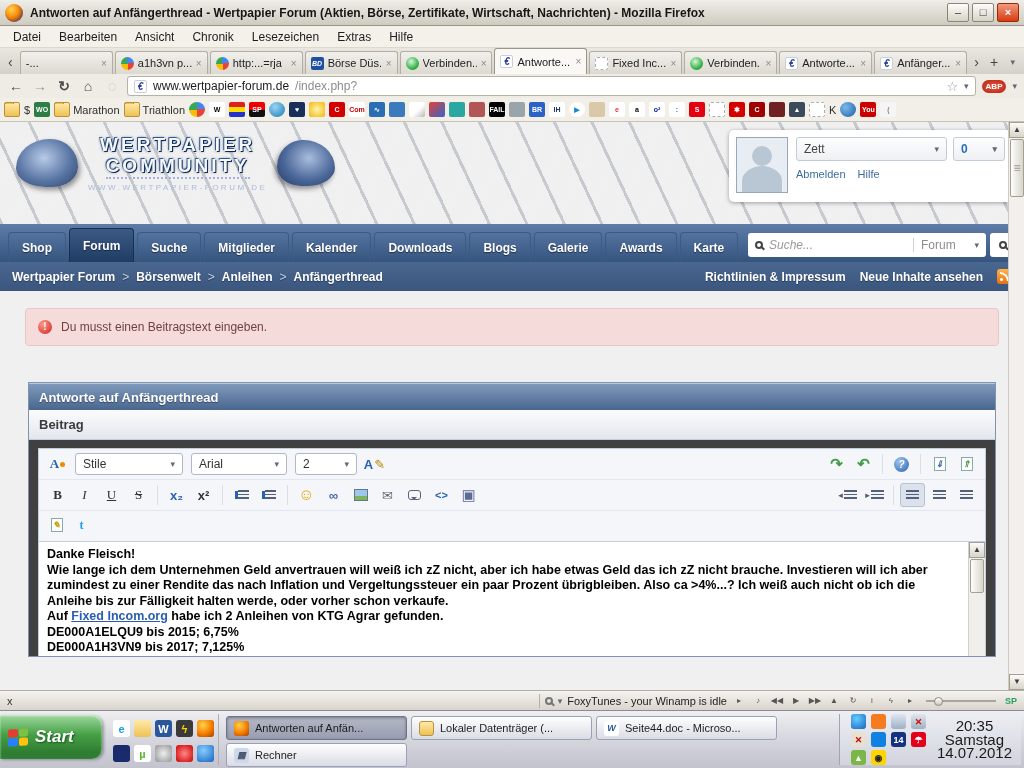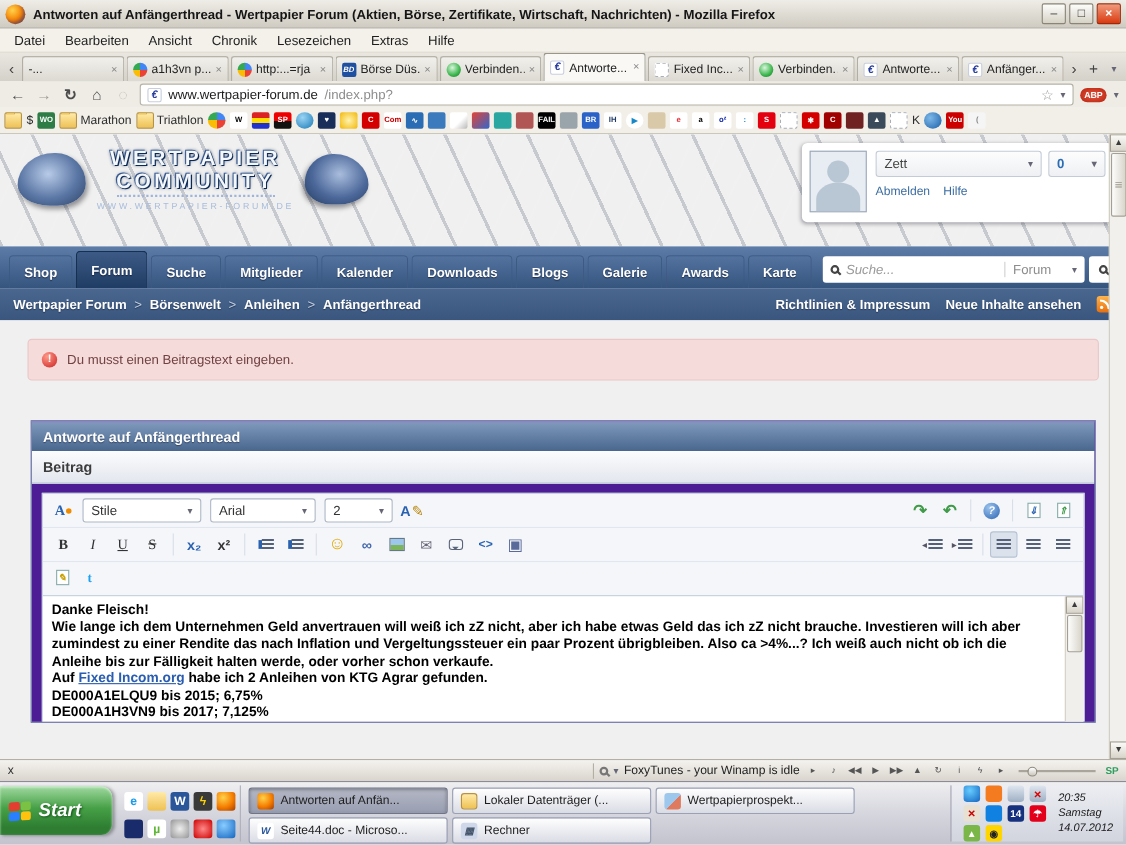--- a/index.html
+++ b/index.html
@@ -109,21 +109,21 @@
   .bc-right { margin-left:auto; display:flex; align-items:center; gap:14px; }
   .rss { width:15px; height:15px; border-radius:3px; background:linear-gradient(#ffb44c,#e8700e); position:relative; }
   .rss::before { content:""; position:absolute; left:3px; bottom:3px; width:3px; height:3px; border-radius:50%; background:#fff; }
   .rss::after { content:""; position:absolute; left:3px; bottom:3px; width:7px; height:7px; border-top:2px solid #fff; border-right:2px solid #fff; border-radius:0 100% 0 0; }
 
   
   .content { padding-top:17px; }
   .error-box { margin:0 25px; height:38px; background:#f6dbdb; border:1px solid #eac6c6; border-radius:4px; display:flex; align-items:center; gap:9px; padding:0 12px; color:#704242; }
   .err-icon { width:14px; height:14px; border-radius:50%; background:radial-gradient(circle at 35% 30%,#f98,#c22); color:#fff; font-weight:bold; font-size:10px; text-align:center; line-height:14px; flex:none; }
 
-  .form-panel { margin:36px 28px 0; border:1px solid #7d93b2; background:#4c1d95; height:275px; overflow:hidden; }
+  .form-panel { margin:36px 28px 0; border:1px solid #7d93b2; background:#404040; height:275px; overflow:hidden; }
   .panel-head { height:27px; background:linear-gradient(#7e99bb,#49668e); border-top:1px solid #b9c8dc; display:flex; align-items:center; padding:0 10px; color:#fff; font-weight:bold; font-size:13px; text-shadow:0 1px 1px rgba(0,0,20,.4); }
   .panel-sub { height:30px; background:linear-gradient(#fcfcfd,#e2e6ee); border-bottom:1px solid #c2ccdb; display:flex; align-items:center; padding:0 10px; color:#3c3c3c; font-weight:bold; font-size:13px; }
   .wys { margin:8px 9px 0; border:1px solid #c3cedd; background:#f4f6fa; }
   .toolrow { display:flex; align-items:center; gap:2px; padding:3px 6px; }
   .toolrow + .toolrow { border-top:1px solid #e2e7ef; }
   .tbtn { min-width:25px; height:24px; display:flex; align-items:center; justify-content:center; border-radius:3px; color:#333; font-size:13px; gap:1px; }
   .tbtn.sel { background:#dbe2ec; border:1px solid #b7c3d4; }
   .tbtn.sm { height:22px; min-width:23px; font-size:12px; }
   .tsep { width:1px; height:20px; background:#d9dee8; margin:0 4px; }
   .tsel { height:22px; background:#fff; border:1px solid #aeb8c6; border-radius:3px; display:flex; align-items:center; justify-content:space-between; padding:0 7px; color:#333; margin:0 3px; }
@@ -163,21 +163,21 @@
   .win-flag i { border-radius:2px; }
   .quicklaunch { display:grid; grid-template-columns:repeat(5,21px); grid-auto-rows:25px; align-items:center; justify-items:center; padding:2px 2px; border-right:1px solid #aeafbb; }
   .qico { width:17px; height:17px; border-radius:3px; display:flex; align-items:center; justify-content:center; font-size:11px; font-weight:bold; }
   .taskbtns { flex:1; display:grid; grid-template-columns:repeat(3,181px); grid-auto-rows:25px; gap:2px 4px; padding-top:2px; align-content:start; }
   .taskbtn { height:24px; background:linear-gradient(#fefefe,#dadce5); border:1px solid #9aa0b5; border-radius:3px; display:flex; align-items:center; gap:6px; padding:0 7px; font-size:11px; color:#1d1d1d; white-space:nowrap; overflow:hidden; }
   .taskbtn.active { background:linear-gradient(#b4b8c6,#989db0); border-color:#6f7489; box-shadow:inset 0 1px 3px rgba(0,0,0,.35); }
   .tbico { width:15px; height:15px; border-radius:3px; flex:none; display:flex; align-items:center; justify-content:center; font-size:9px; font-weight:bold; }
   .tray { display:flex; align-items:center; gap:9px; background:linear-gradient(#eceef3,#d2d4de); border-left:1px solid #a2a4b2; padding:2px 6px 2px 9px; }
   .tray-icons { display:grid; grid-template-columns:repeat(4,19px); grid-auto-rows:17px; gap:1px; justify-items:center; align-items:center; }
   .trico { width:15px; height:15px; border-radius:3px; display:flex; align-items:center; justify-content:center; font-size:9px; font-weight:bold; }
-  .clock { text-align:left; font-size:10px; line-height:13.5px; color:#1a1a1a; padding-right:3px;font-style:italic; }
+  .clock { text-align:center; font-size:15px; line-height:13.5px; color:#1a1a1a; padding-right:3px; }
 </style>
 </head>
 <body>
 
 <div class="titlebar">
   <span class="ff-logo"></span>
   <span class="title-text">Antworten auf Anfängerthread - Wertpapier Forum (Aktien, Börse, Zertifikate, Wirtschaft, Nachrichten) - Mozilla Firefox</span>
   <span class="win-btns">
     <span class="wbtn">–</span>
     <span class="wbtn">□</span>
@@ -865,24 +865,20 @@
   <div class="taskbtns">
     <span class="taskbtn active">
         <i class="tbico" style="background: radial-gradient(circle at 35% 30%, rgb(255, 210, 74), rgb(245, 124, 0) 55%, rgb(163, 60, 0));"></i>
         <span>Antworten auf Anfän...</span>
       </span>
     <span class="taskbtn">
         <i class="tbico qfold" style="background: linear-gradient(rgb(255, 234, 168), rgb(238, 193, 83));"></i>
         <span>Lokaler Datenträger (...</span>
       </span>
     <span class="taskbtn">
-        <i class="tbico" style="background: linear-gradient(135deg, rgb(158, 199, 238) 55%, rgb(224, 122, 95) 55%);"></i>
-        <span>Wertpapierprospekt...</span>
-      </span>
-    <span class="taskbtn">
         <i class="tbico" style="background: rgb(255, 255, 255); color: rgb(43, 87, 154);">W</i>
         <span>Seite44.doc - Microso...</span>
       </span>
     <span class="taskbtn">
         <i class="tbico" style="background: rgb(207, 216, 234); color: rgb(68, 84, 106);">▦</i>
         <span>Rechner</span>
       </span>
   </div>
 
   <div class="tray">

